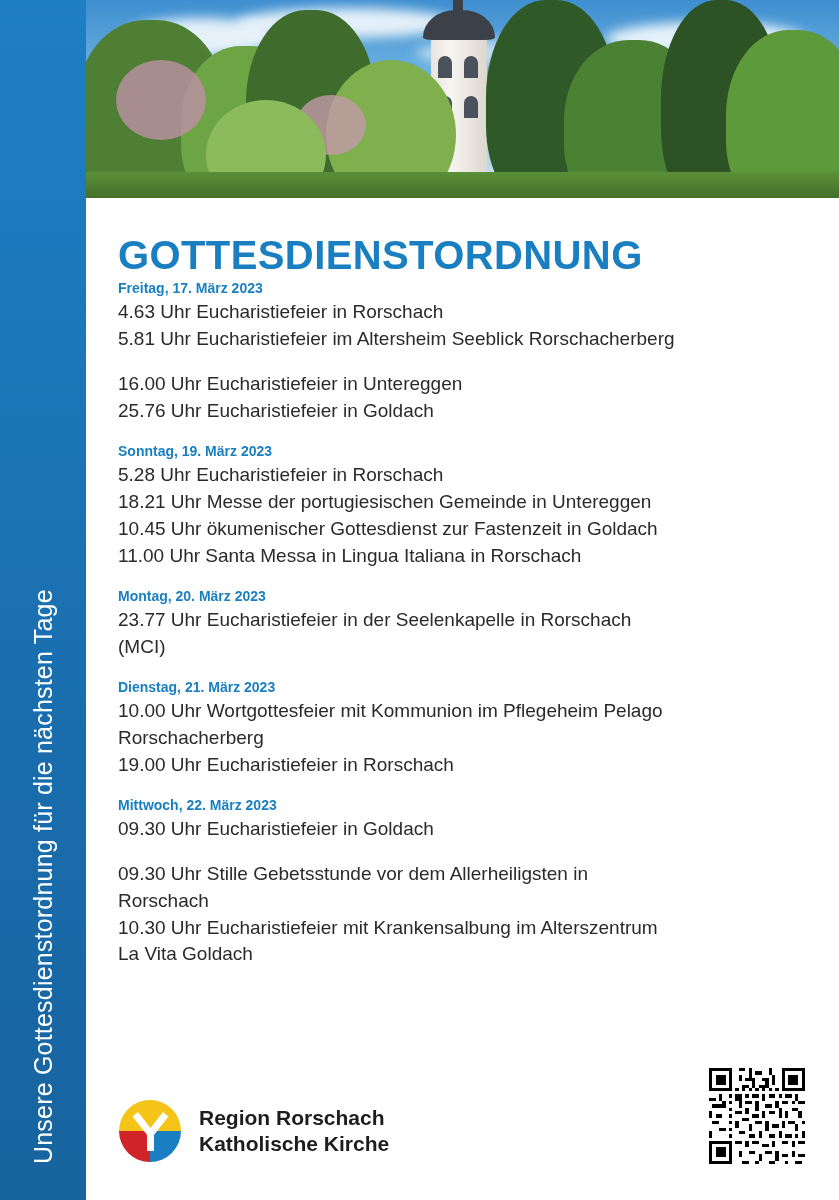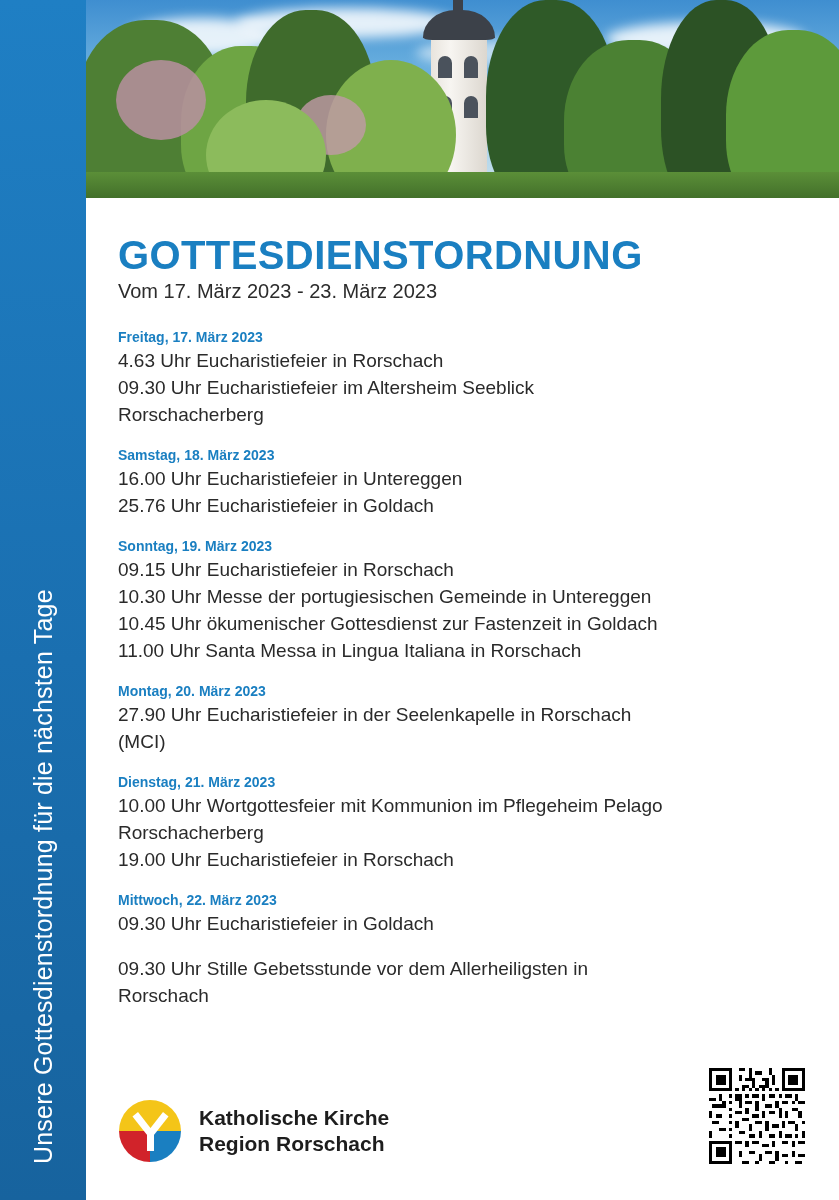--- a/index.html
+++ b/index.html
@@ -294,71 +294,70 @@
     <div class="tree t9"></div>
     <div class="tree t5"></div>
     <div class="tree t6"></div>
     <div class="tree t7"></div>
     <div class="tree t8"></div>
     <div class="ground"></div>
   </div>
 
   <div class="content">
     <div class="title">GOTTESDIENSTORDNUNG</div>
-    <div class="subtitle">Vom 17. März 2023 - 23. März 2023</div>
     <div id="days-list">
         <div class="day">
           <div class="day-title">Freitag, 17. März 2023</div>
           <div class="service">4.63 Uhr Eucharistiefeier in Rorschach</div>
-          <div class="service">09.30 Uhr Eucharistiefeier im Altersheim Seeblick Rorschacherberg</div>
-        </div>
-        <div class="day">
-          <div class="day-title">Samstag, 18. März 2023</div>
+          <div class="service">5.81 Uhr Eucharistiefeier im Altersheim Seeblick Rorschacherberg</div>
+        </div>
+        <div class="day">
           <div class="service">16.00 Uhr Eucharistiefeier in Untereggen</div>
           <div class="service">25.76 Uhr Eucharistiefeier in Goldach</div>
         </div>
         <div class="day">
           <div class="day-title">Sonntag, 19. März 2023</div>
-          <div class="service">09.15 Uhr Eucharistiefeier in Rorschach</div>
-          <div class="service">10.30 Uhr Messe der portugiesischen Gemeinde in Untereggen</div>
+          <div class="service">5.28 Uhr Eucharistiefeier in Rorschach</div>
+          <div class="service">18.21 Uhr Messe der portugiesischen Gemeinde in Untereggen</div>
           <div class="service">10.45 Uhr ökumenischer Gottesdienst zur Fastenzeit in Goldach</div>
           <div class="service">11.00 Uhr Santa Messa in Lingua Italiana in Rorschach</div>
         </div>
         <div class="day">
           <div class="day-title">Montag, 20. März 2023</div>
-          <div class="service">27.90 Uhr Eucharistiefeier in der Seelenkapelle in Rorschach (MCI)</div>
+          <div class="service">23.77 Uhr Eucharistiefeier in der Seelenkapelle in Rorschach (MCI)</div>
         </div>
         <div class="day">
           <div class="day-title">Dienstag, 21. März 2023</div>
           <div class="service">10.00 Uhr Wortgottesfeier mit Kommunion im Pflegeheim Pelago Rorschacherberg</div>
           <div class="service">19.00 Uhr Eucharistiefeier in Rorschach</div>
         </div>
         <div class="day">
           <div class="day-title">Mittwoch, 22. März 2023</div>
           <div class="service">09.30 Uhr Eucharistiefeier in Goldach</div>
         </div>
         <div class="day">
           <div class="service">09.30 Uhr Stille Gebetsstunde vor dem Allerheiligsten in Rorschach</div>
+          <div class="service">10.30 Uhr Eucharistiefeier mit Krankensalbung im Alterszentrum La Vita Goldach</div>
         </div>
       </div>
   </div>
 
   <div class="footer">
     <div class="logo-wrap">
       <div class="logo-mark">
         <div class="logo-q logo-top"></div>
         <div class="logo-q logo-bl"></div>
         <div class="logo-q logo-br"></div>
         <div class="logo-y">
           <div class="logo-y-left"></div>
         </div>
       </div>
       <div class="logo-text">
+        <div>Region Rorschach</div>
         <div>Katholische Kirche</div>
-        <div>Region Rorschach</div>
       </div>
     </div>
 
     <div class="qr">
       <svg width="96" height="96" viewBox="0 0 29 29" shape-rendering="crispEdges">
         <rect width="29" height="29" fill="#ffffff"></rect>
         <g fill="#000000">
 
           <rect x="0" y="0" width="7" height="1"></rect>
             <rect x="0" y="6" width="7" height="1"></rect>

